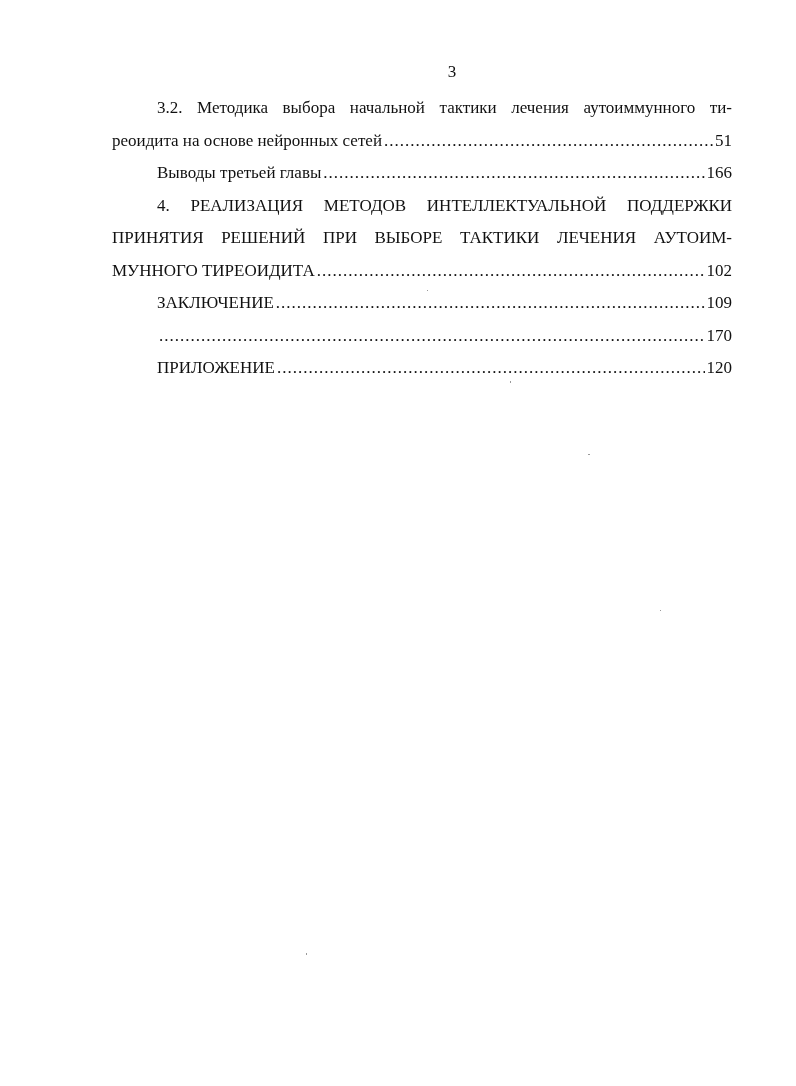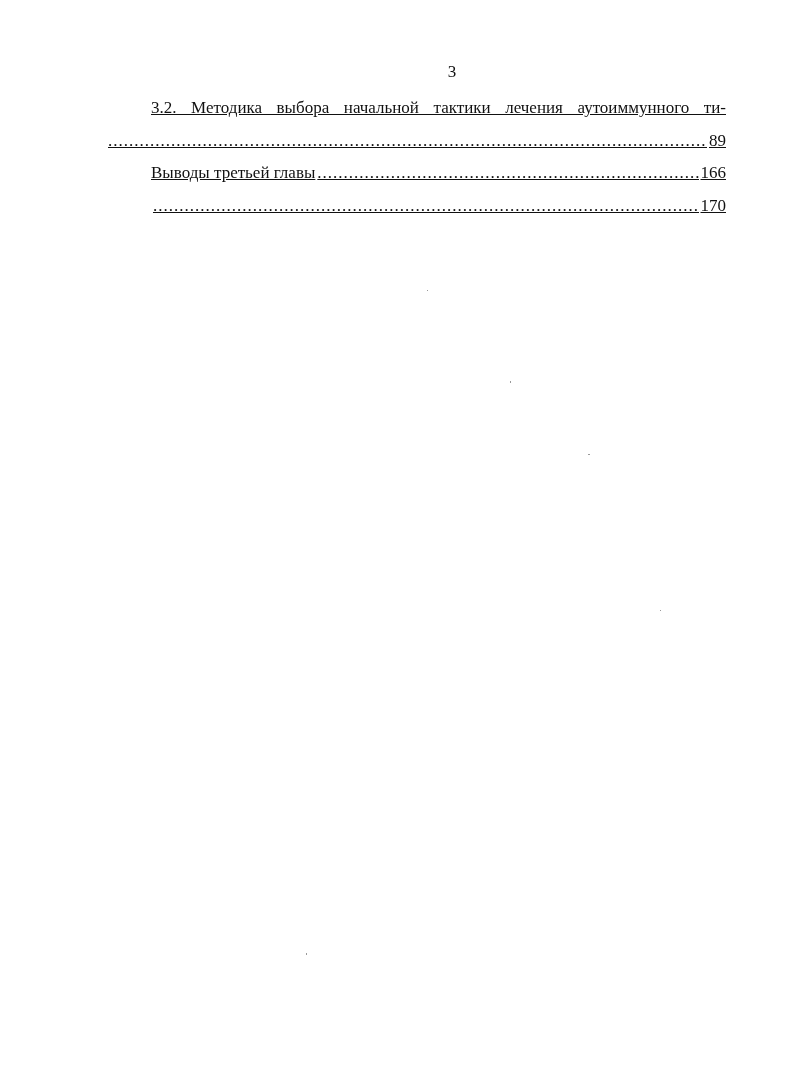--- a/index.html
+++ b/index.html
@@ -1,20 +1,20 @@
 <!DOCTYPE html>
 <html><head>
 <meta charset="utf-8">
 <style>
   html, body { margin: 0; padding: 0; background: #ffffff; }
   body { width: 796px; height: 1086px; position: relative; overflow: hidden;
          font-family: "Liberation Serif", "DejaVu Serif", serif; color: #111; }
   .page-number { position: absolute; top: 62px; left: 0; width: 904px; text-align: center;
                  font-size: 17px; }
-  .toc { position: absolute; left: 106px; top: 92px; width: 620px; font-size: 17px; text-decoration: underline; }
+  .toc { position: absolute; left: 112px; top: 92px; width: 620px; font-size: 17px; }
   .toc-line { height: 32.5px; line-height: 32.5px; white-space: nowrap; position: relative; }
   .justify { text-align: justify; text-align-last: justify; }
   .indent { padding-left: 45px; text-align: right; }
   .leader { display: flex; align-items: baseline; }
   .leader .label { flex: 0 0 auto; }
   .leader .dots { flex: 1 1 auto; overflow: hidden; white-space: nowrap; margin: 0 2px;
                   letter-spacing: 1px; }
   .leader .dots::after { content: "............................................................................................................................................................................................................"; }
   .leader .pg { flex: 0 0 auto; }
   .speck { position: absolute; background: #999; width: 2px; height: 1px; }
@@ -22,37 +22,57 @@
 </head>
 <body>
 
 <div class="page-number">3</div>
 
 <div class="toc">
 
   <div class="toc-entry">
     <div class="toc-line justify indent">3.2. Методика выбора начальной тактики лечения аутоиммунного ти-</div>
     <div class="toc-line leader">
+      <span class="label">реоидита на основе нейронных сетей</span>
       <span class="dots"></span>
-      <span class="pg">89</span>
+      <span class="pg">51</span>
     </div>
   </div>
 
   <div class="toc-line leader indent">
     <span class="label">Выводы третьей главы</span>
     <span class="dots"></span>
     <span class="pg">166</span>
   </div>
 
+  <div class="toc-entry">
+    <div class="toc-line justify indent">4. РЕАЛИЗАЦИЯ МЕТОДОВ ИНТЕЛЛЕКТУАЛЬНОЙ ПОДДЕРЖКИ</div>
+    <div class="toc-line justify">ПРИНЯТИЯ РЕШЕНИЙ ПРИ ВЫБОРЕ ТАКТИКИ ЛЕЧЕНИЯ АУТОИМ-</div>
+    <div class="toc-line leader">
+      <span class="label">МУННОГО ТИРЕОИДИТА</span>
+      <span class="dots"></span>
+      <span class="pg">102</span>
+    </div>
+  </div>
 
+  <div class="toc-line leader indent">
+    <span class="label">ЗАКЛЮЧЕНИЕ</span>
+    <span class="dots"></span>
+    <span class="pg">109</span>
+  </div>
 
   <div class="toc-line leader indent">
     <span class="dots"></span>
     <span class="pg">170</span>
   </div>
 
+  <div class="toc-line leader indent">
+    <span class="label">ПРИЛОЖЕНИЕ</span>
+    <span class="dots"></span>
+    <span class="pg">120</span>
+  </div>
 </div>
 
 <div class="speck" style="left:510px;top:381px;width:1px;height:2px;"></div>
 <div class="speck" style="left:588px;top:454px;"></div>
 <div class="speck" style="left:660px;top:610px;width:1px;"></div>
 <div class="speck" style="left:306px;top:953px;width:1px;height:2px;"></div>
 <div class="speck" style="left:427px;top:290px;width:1px;"></div>
 
 </body></html>

